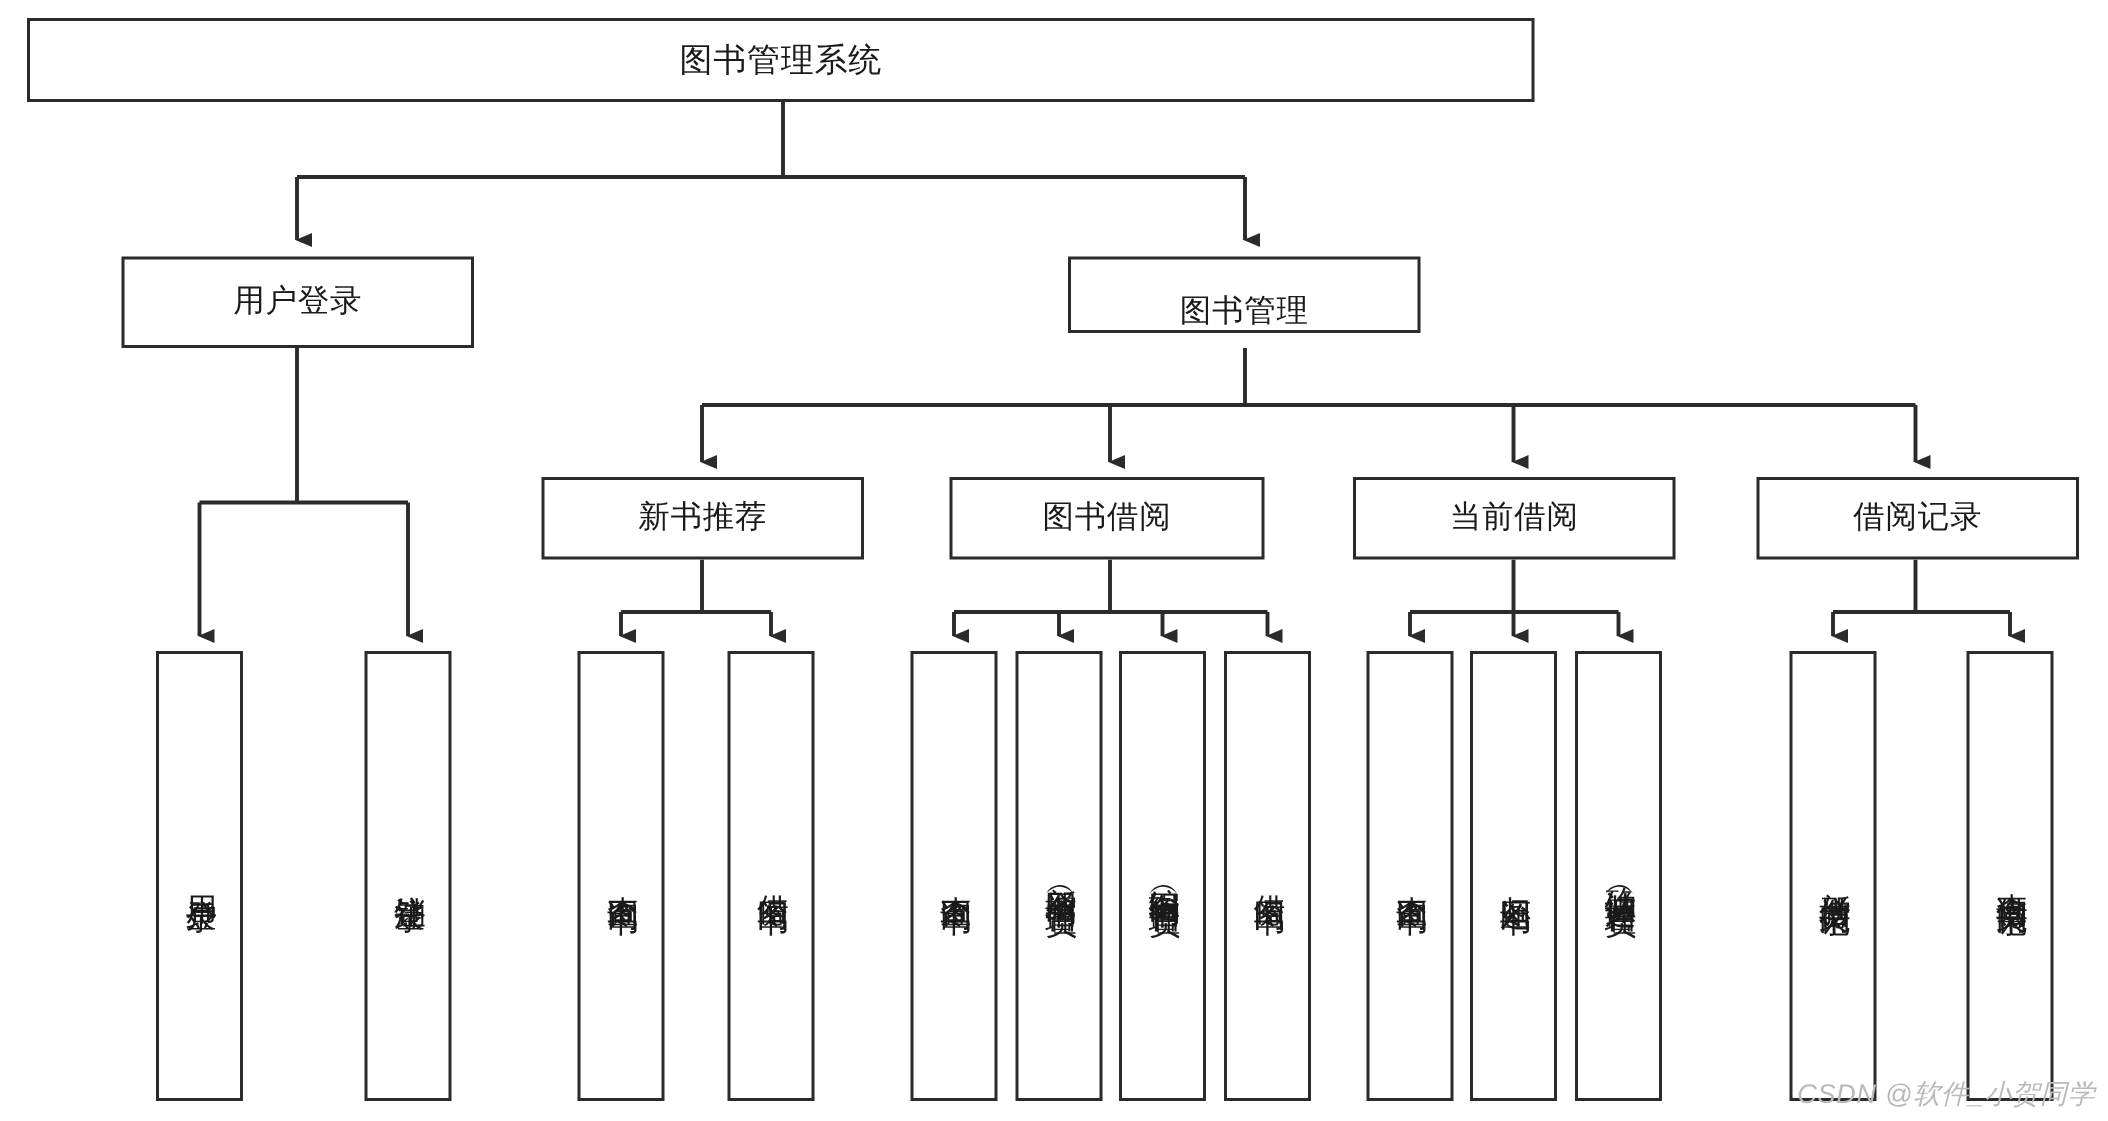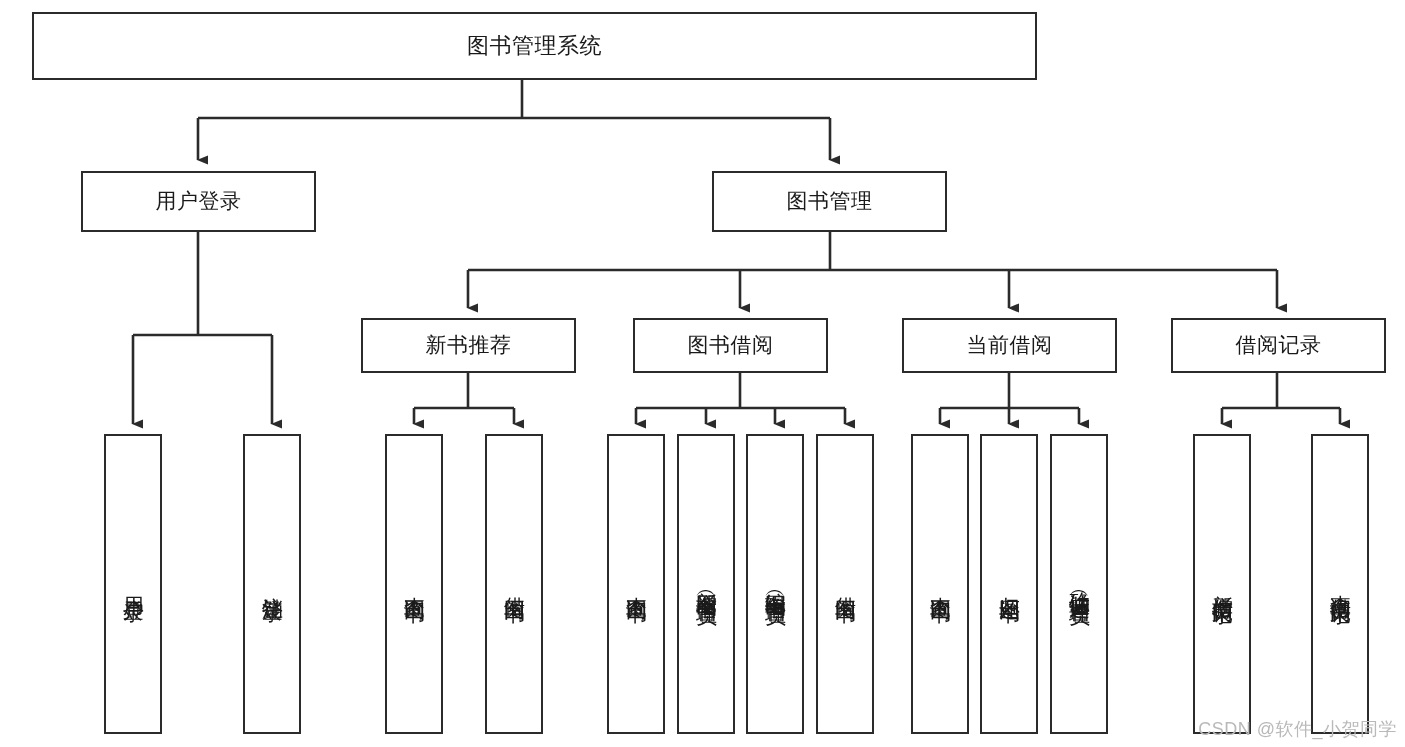--- a/index.html
+++ b/index.html
@@ -56,20 +56,21 @@
   }
   .watermark {
     position: absolute;
     right: 8px;
     bottom: 6px;
     font-size: 18px;
     color: #b9b9b9;
     letter-spacing: 0.5px;
     white-space: nowrap;
     pointer-events: none;
+    font-style: italic;
   }
 </style>
 </head>
 <body>
 
 <div id="canvas">
 
   <svg class="edges" viewBox="0 0 1405 747" xmlns="http://www.w3.org/2000/svg">
     <defs>
       <marker id="arrowhead" markerWidth="10" markerHeight="11" refX="4.6" refY="10" orient="auto" markerUnits="userSpaceOnUse">
@@ -114,35 +115,35 @@
       <path d="M1009,408 L1009,424" marker-end="url(#arrowhead)"></path>
       <path d="M1079,408 L1079,424" marker-end="url(#arrowhead)"></path>
 
       <path d="M1277,373 L1277,408"></path>
       <path d="M1222,408 L1340,408"></path>
       <path d="M1222,408 L1222,424" marker-end="url(#arrowhead)"></path>
       <path d="M1340,408 L1340,424" marker-end="url(#arrowhead)"></path>
     </g>
   </svg>
 
-  <div class="node root" style="left:18px; top:12px; width:1005px; height:68px;margin-left:14px;">
+  <div class="node root" style="left:18px; top:12px; width:1005px; height:56px;">
     <span class="lbl">图书管理系统</span>
   </div>
 
   <div class="node" style="left:81px; top:171px; width:235px; height:61px;">
     <span class="lbl">用户登录</span>
   </div>
-  <div class="node" style="left:712px; top:171px; width:235px; height:61px;">
+  <div class="node" style="left:712px; top:171px; width:235px; height:51px;align-items:flex-end;">
     <span class="lbl">图书管理</span>
   </div>
 
   <div class="node" style="left:361px; top:318px; width:215px; height:55px;text-align:center;">
     <span class="lbl">新书推荐</span>
   </div>
-  <div class="node" style="left:633px; top:318px; width:195px; height:55px;">
+  <div class="node" style="left:633px; top:318px; width:210px; height:55px;">
     <span class="lbl">图书借阅</span>
   </div>
   <div class="node" style="left:1171px; top:318px; width:215px; height:55px;">
     <span class="lbl">借阅记录</span>
   </div>
   <div class="node" style="left:902px; top:318px; width:215px; height:55px;">
     <span class="lbl">当前借阅</span>
   </div>
 
   <div class="node vert" style="left:104px; top:434px; width:58px; height:300px;">

